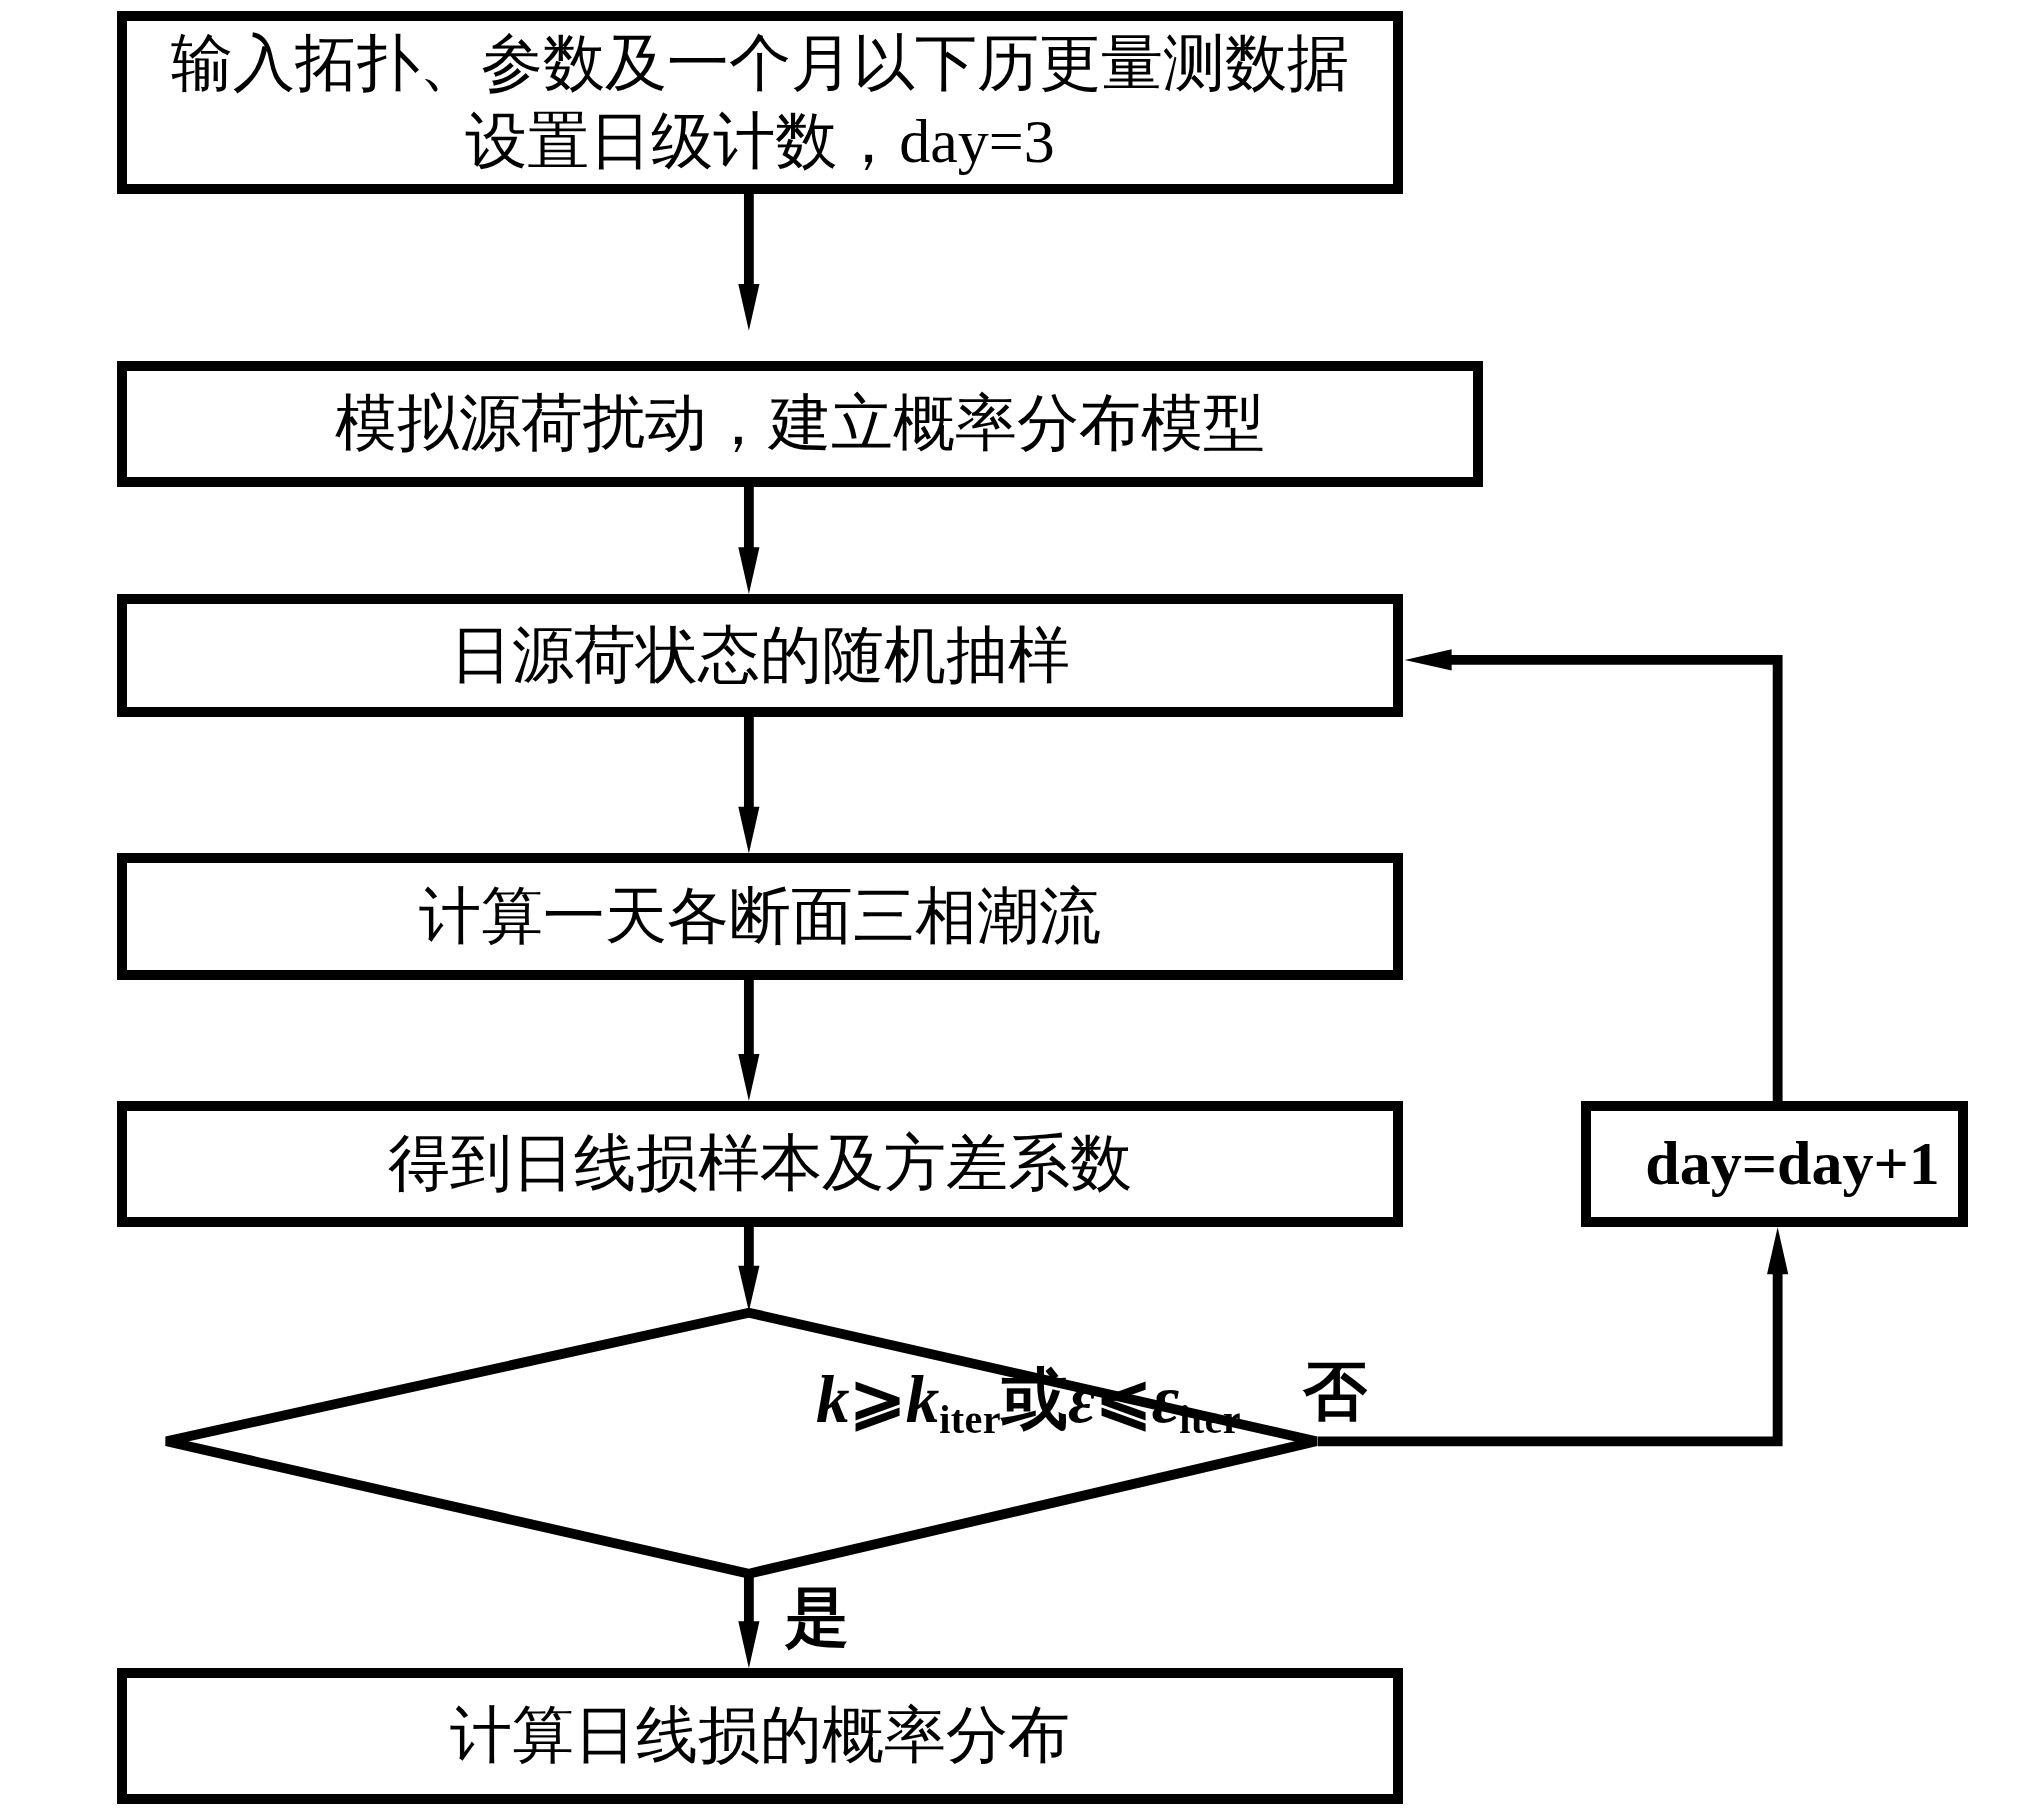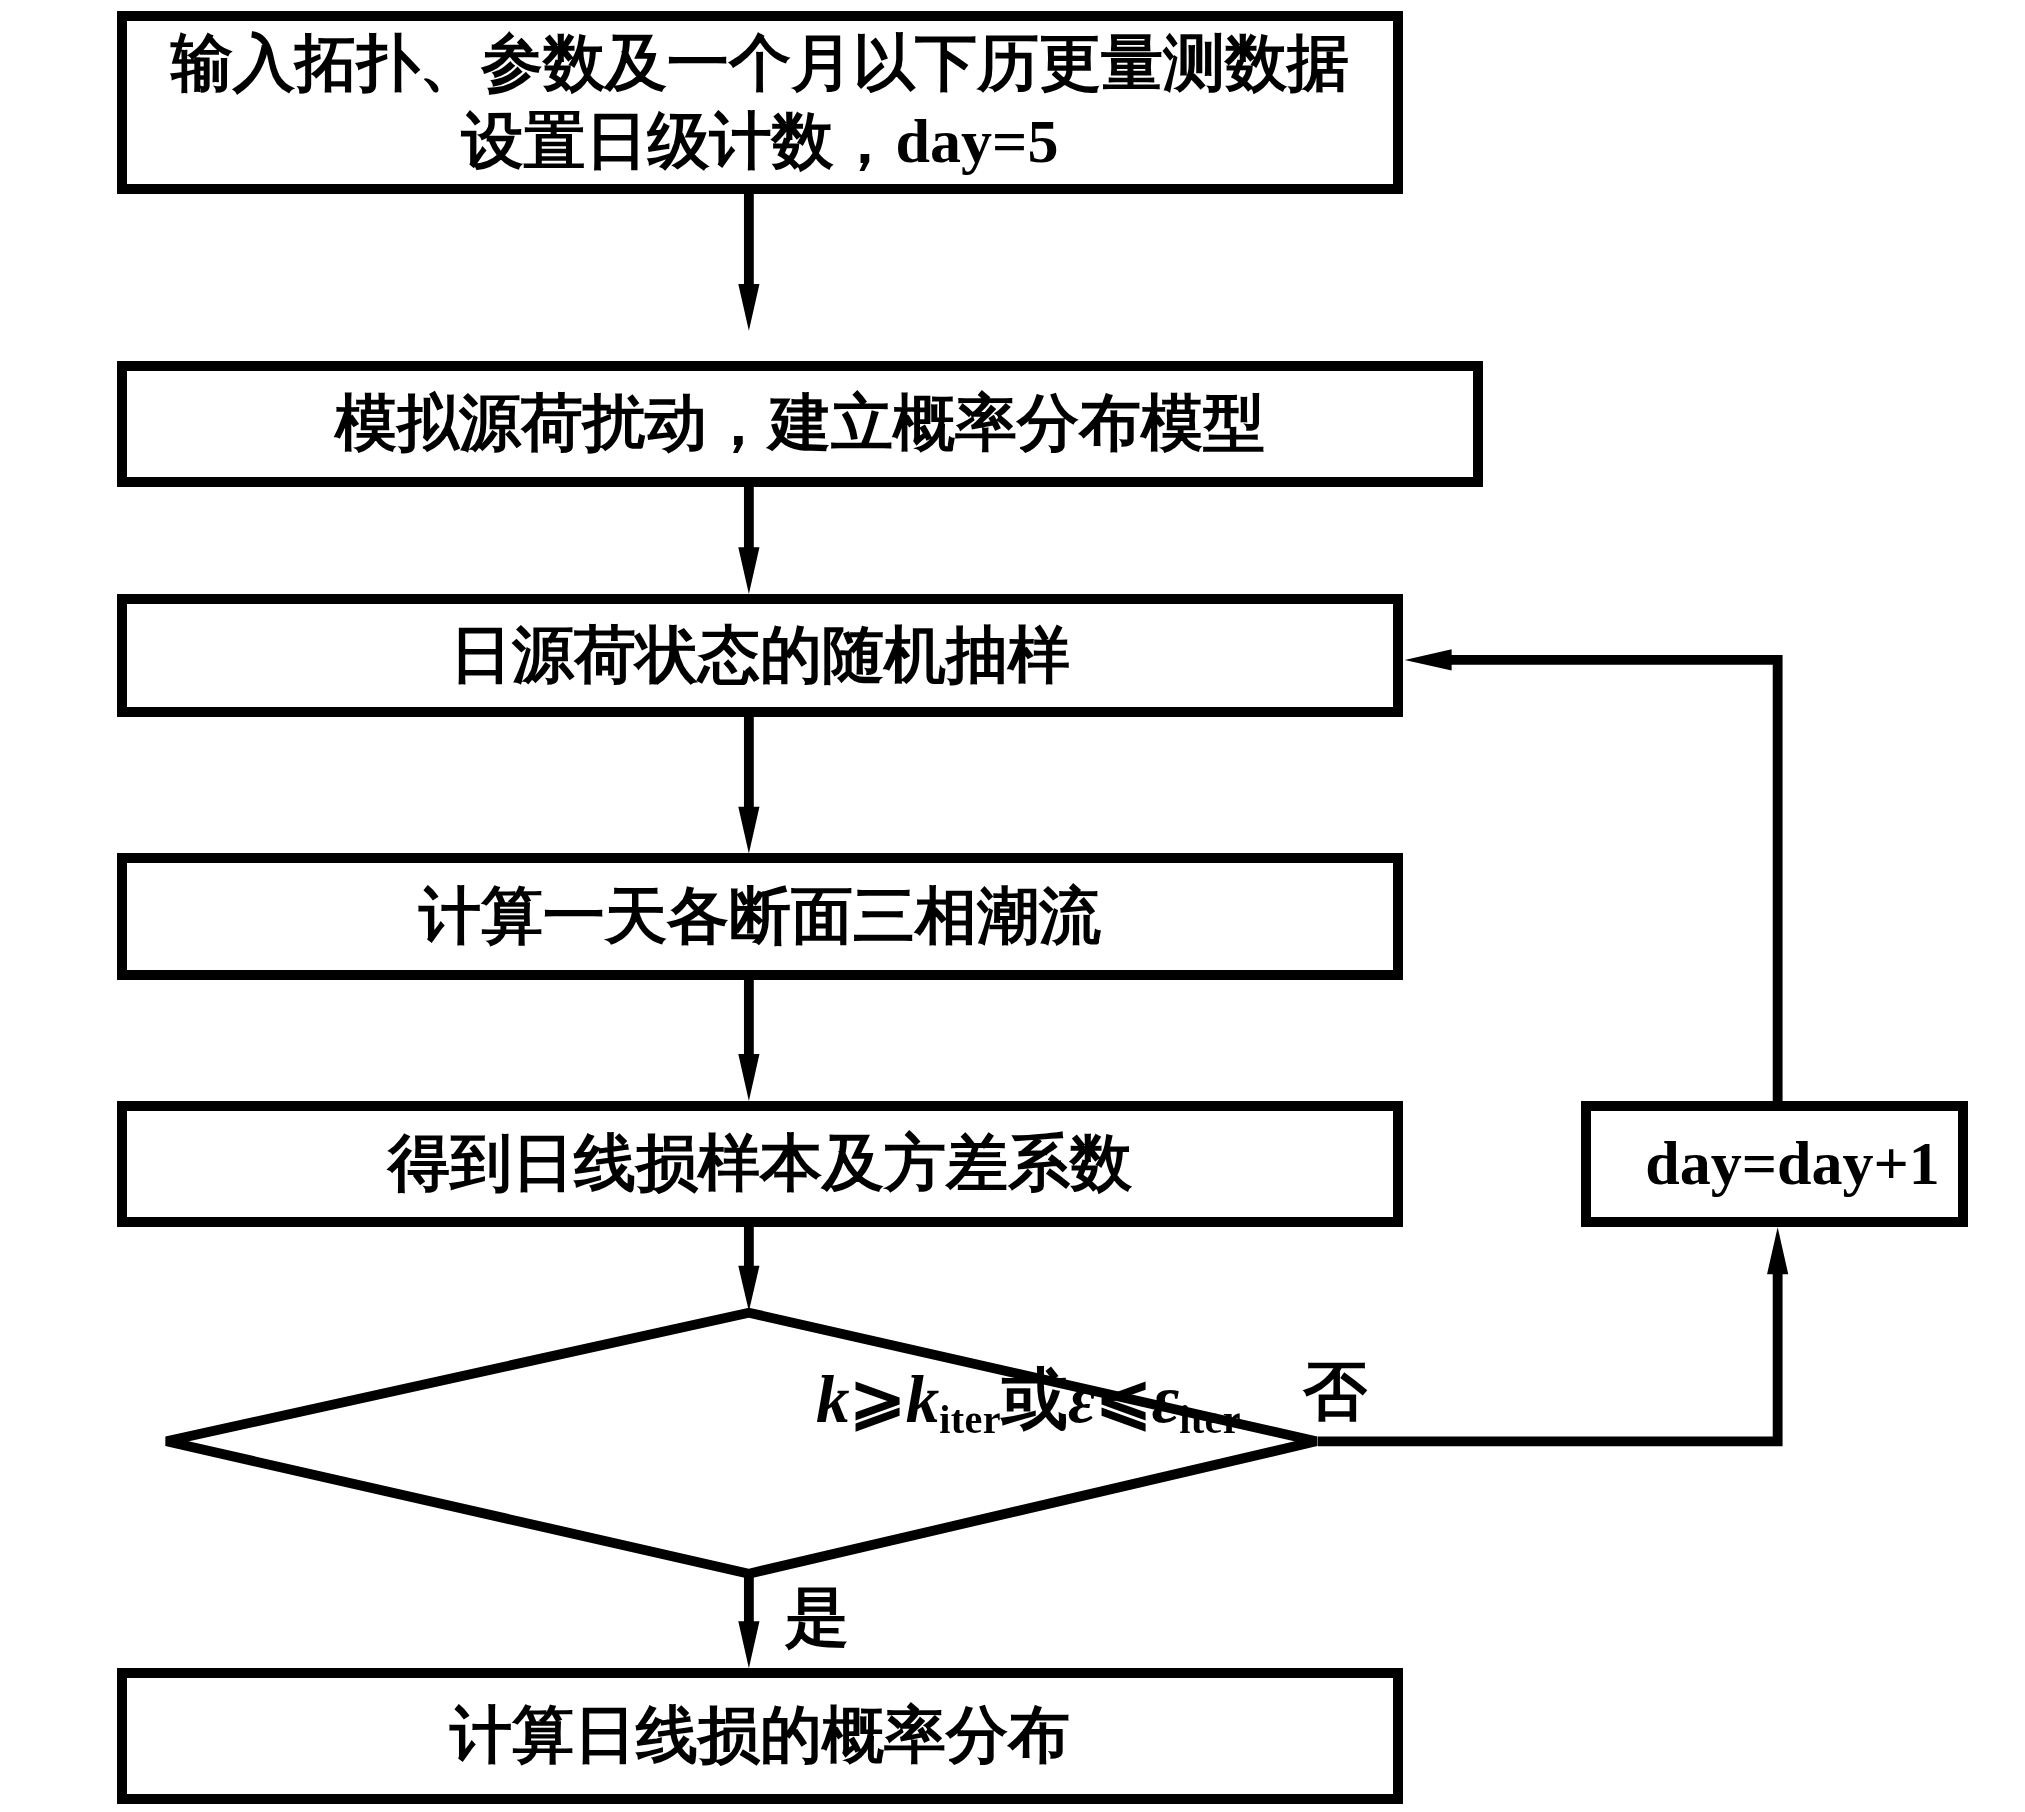--- a/index.html
+++ b/index.html
@@ -26,21 +26,21 @@
   .fc-box {
     position: absolute;
     box-sizing: border-box;
     border: 10.6px solid #000000;
     background: #ffffff;
     display: flex;
     flex-direction: column;
     align-items: center;
     justify-content: center;
     text-align: center;
-    font-weight: 700;
+    font-weight: 400;
     font-size: 62px;
     line-height: 1.25;
     white-space: nowrap;
   }
   .branch-label {
     position: absolute;
     font-weight: 700;
     font-size: 64px;
     line-height: 1;
   }
@@ -118,21 +118,21 @@
 
       <g>
         <polyline points="2350,1455 2350,872 1917,872" fill="none"></polyline>
         <polygon points="1857,872 1919,858 1919,886" stroke="none"></polygon>
       </g>
     </g>
   </svg>
 
   <div class="fc-box" style="left:117px; top:11.3px; width:1286px; height:183px;">
     <div>输入拓扑、参数及一个月以下历更量测数据</div>
-    <div>设置日级计数，day=5</div>
+    <div>设置日级计数，day=3</div>
   </div>
 
   <div class="fc-box" style="left:117px; top:331px; width:1366px; height:126px;margin-top:30px;">
     <div>模拟源荷扰动，建立概率分布模型</div>
   </div>
 
   <div class="fc-box" style="left:117px; top:853px; width:1286px; height:127px;">
     <div>计算一天各断面三相潮流</div>
   </div>
 

